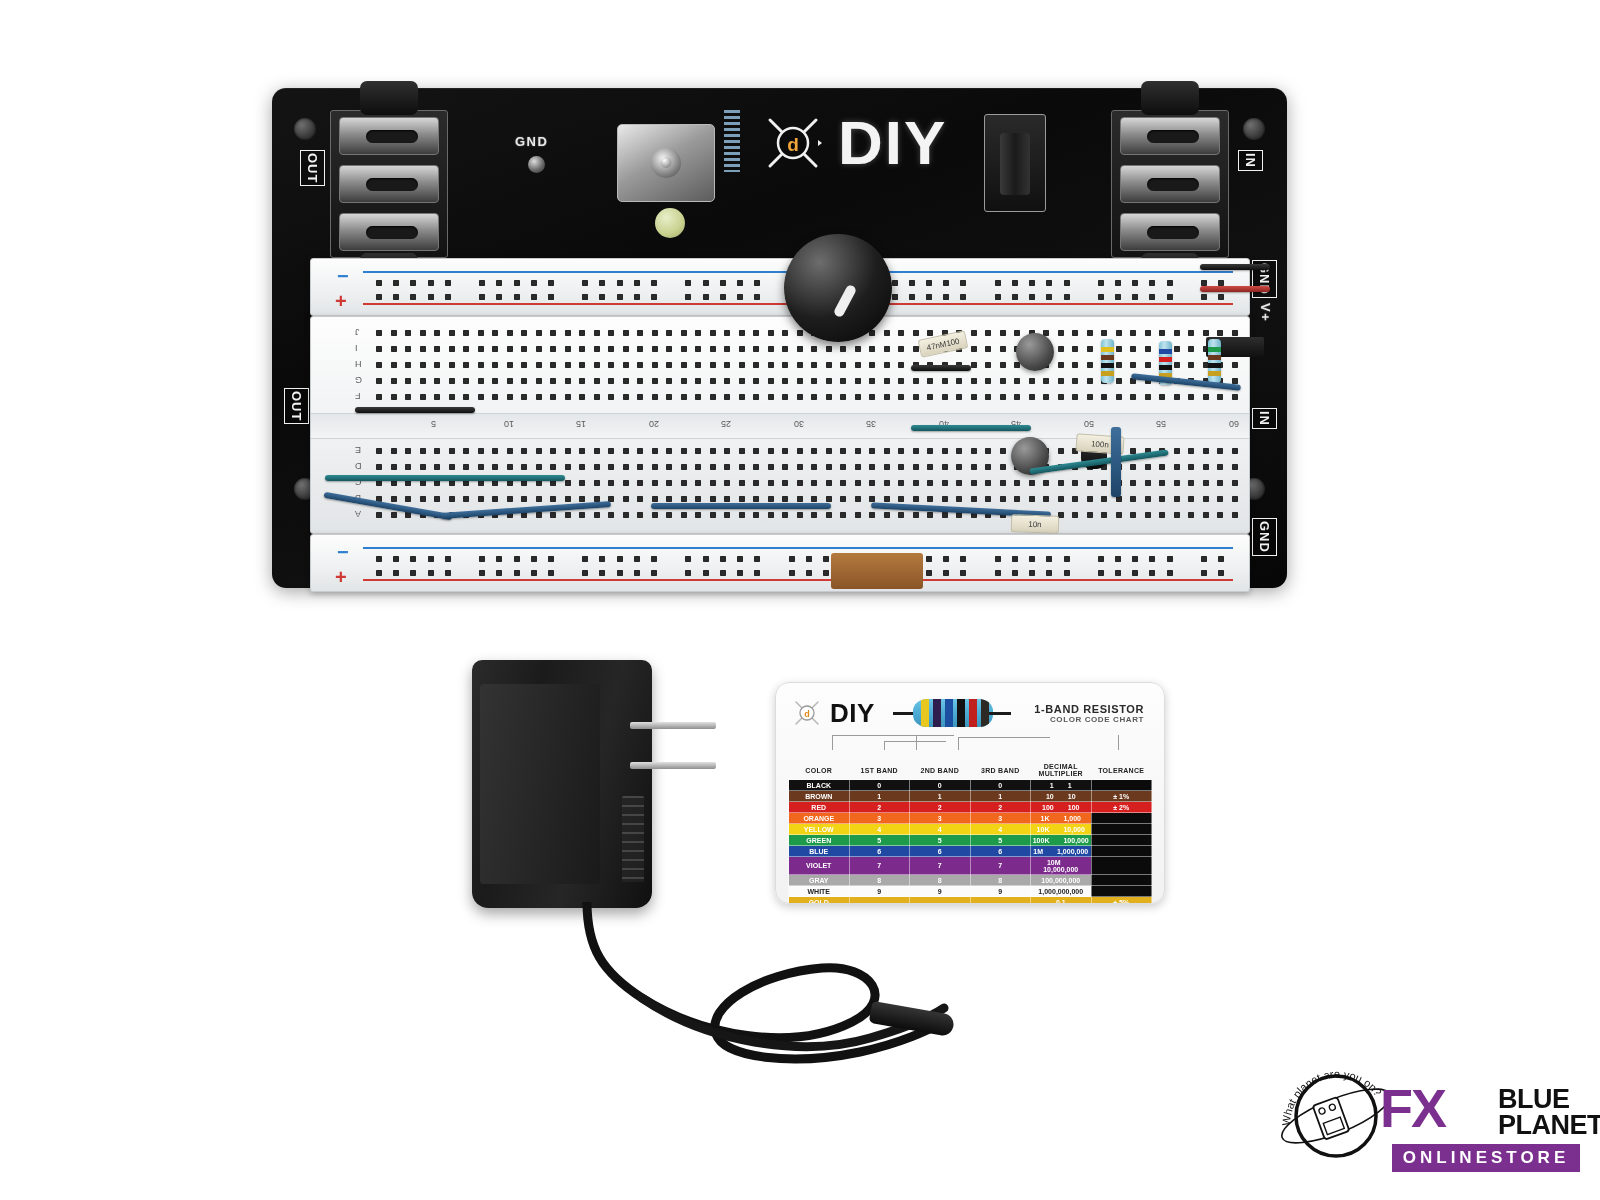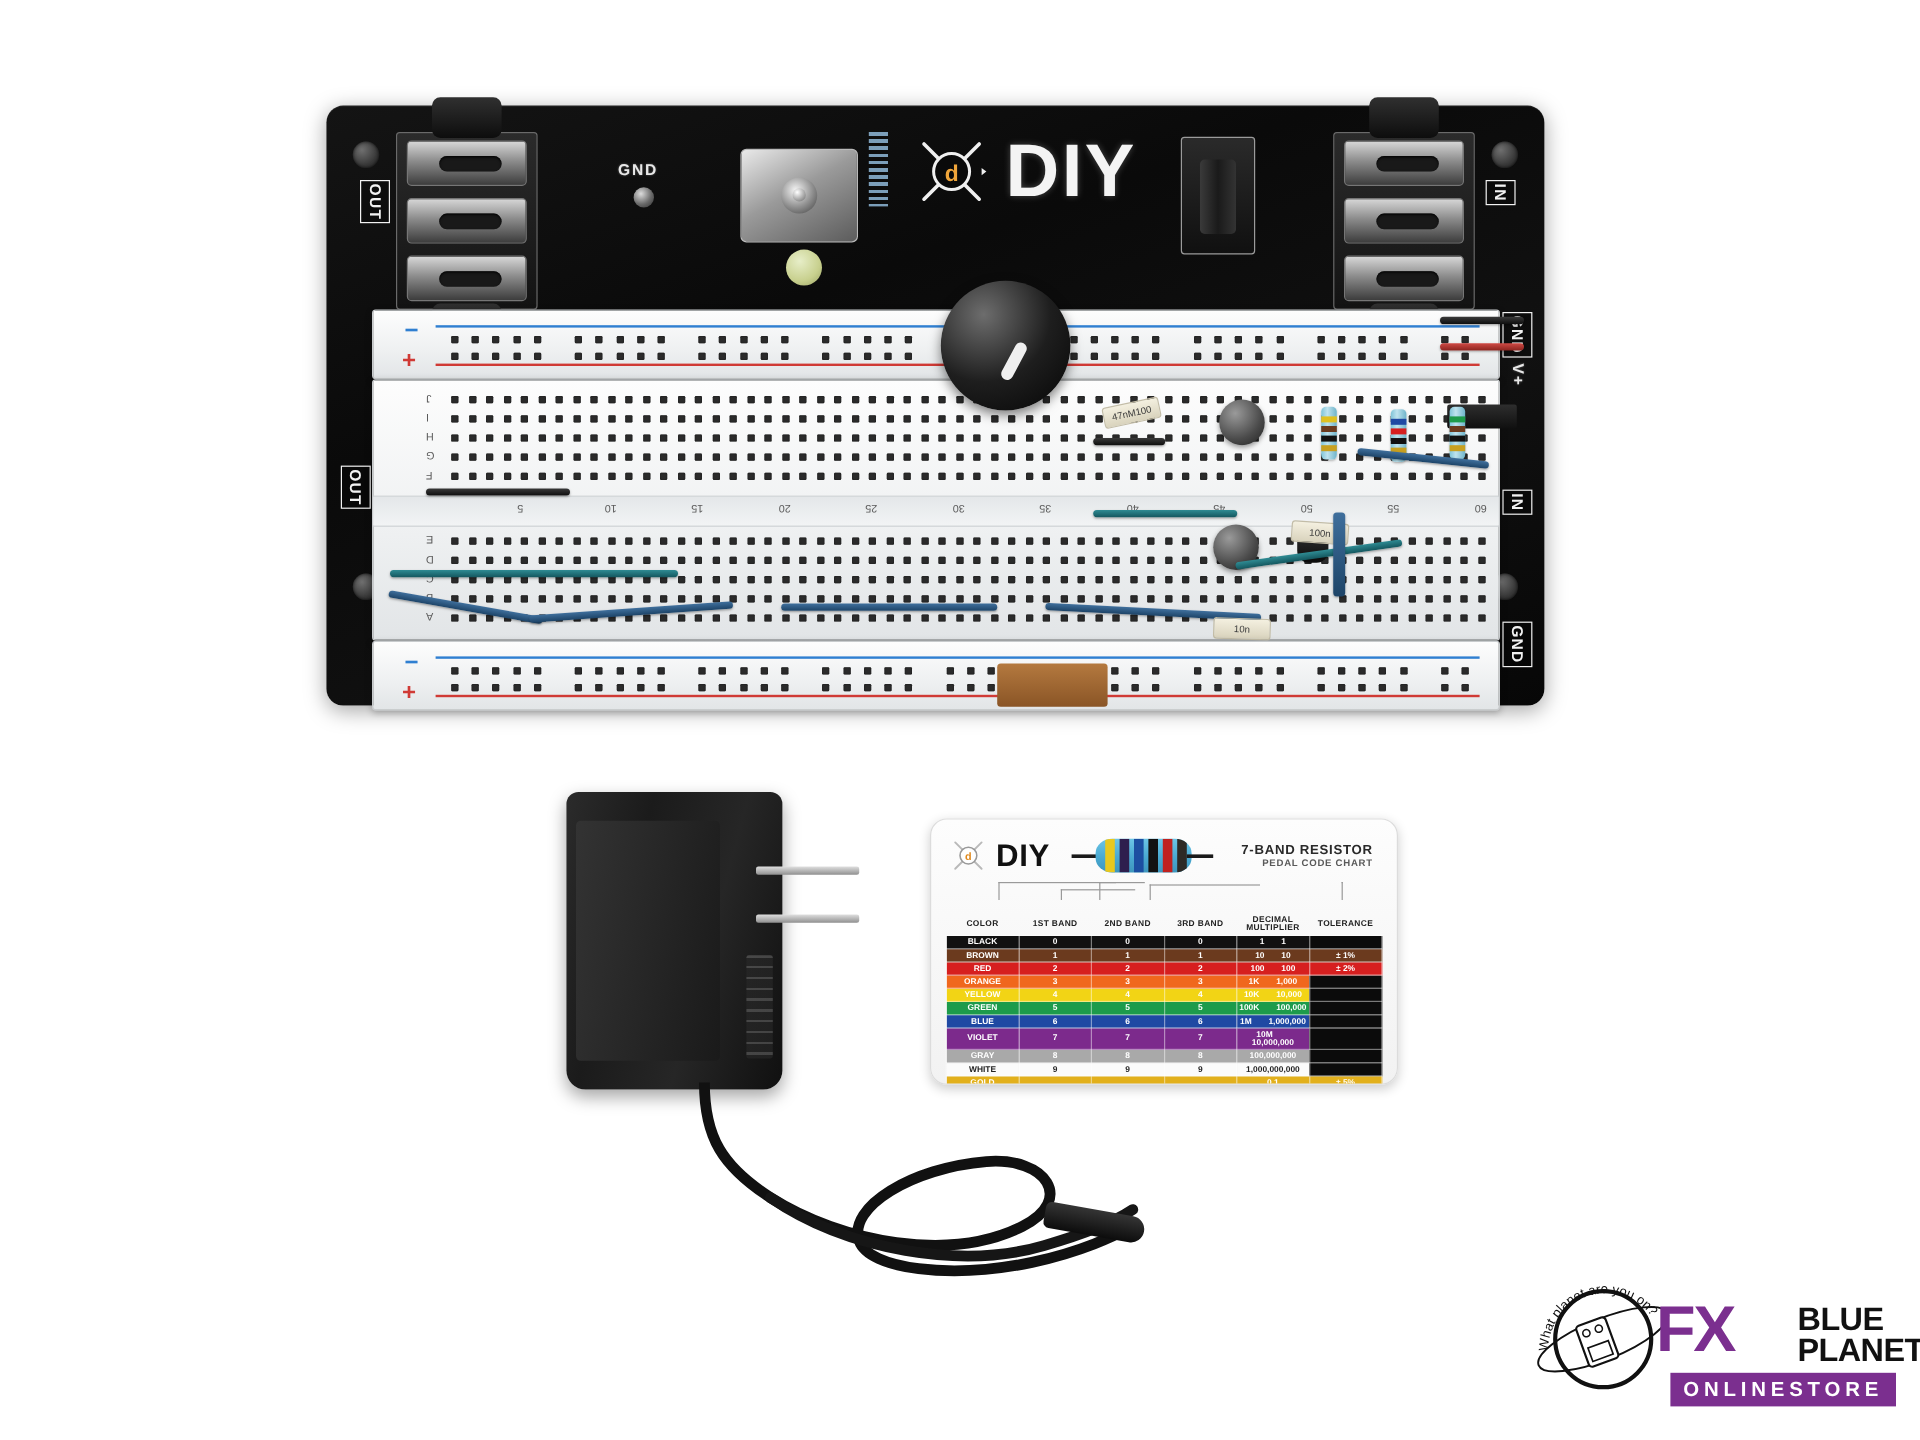--- a/index.html
+++ b/index.html
@@ -1312,22 +1312,22 @@
           <div class="band" style="background: rgb(232, 200, 30); margin-left: 8px;"></div>
           <div class="band" style="background: rgb(46, 31, 78); margin-left: 4px;"></div>
           <div class="band" style="background: rgb(28, 79, 161); margin-left: 4px;"></div>
           <div class="band" style="background: rgb(18, 18, 18); margin-left: 4px;"></div>
           <div class="band" style="background: rgb(192, 33, 31); margin-left: 4px;"></div>
           <div class="band" style="background: rgb(45, 42, 38); margin-left: 4px;"></div>
         </div>
       <div class="lead" style="right:0;"></div>
     </div>
     <div id="card-title-wrap">
-      <div id="card-title">7-BAND RESISTOR</div>
-      <div id="card-subtitle">PEDAL CODE CHART</div>
+      <div id="card-title">1-BAND RESISTOR</div>
+      <div id="card-subtitle">COLOR CODE CHART</div>
     </div>
   </div>
 
   <div class="lead-lines">
     <div style="left:44px; top:0; width:98px; height:15px;"></div>
     <div style="left:96px; top:6px; width:62px; height:9px;"></div>
     <div style="left:128px; top:0; width:38px; height:15px;"></div>
     <div style="left:170px; top:2px; width:92px; height:13px;"></div>
     <div style="left:330px; top:0; width:1px; height:15px;"></div>
   </div>

